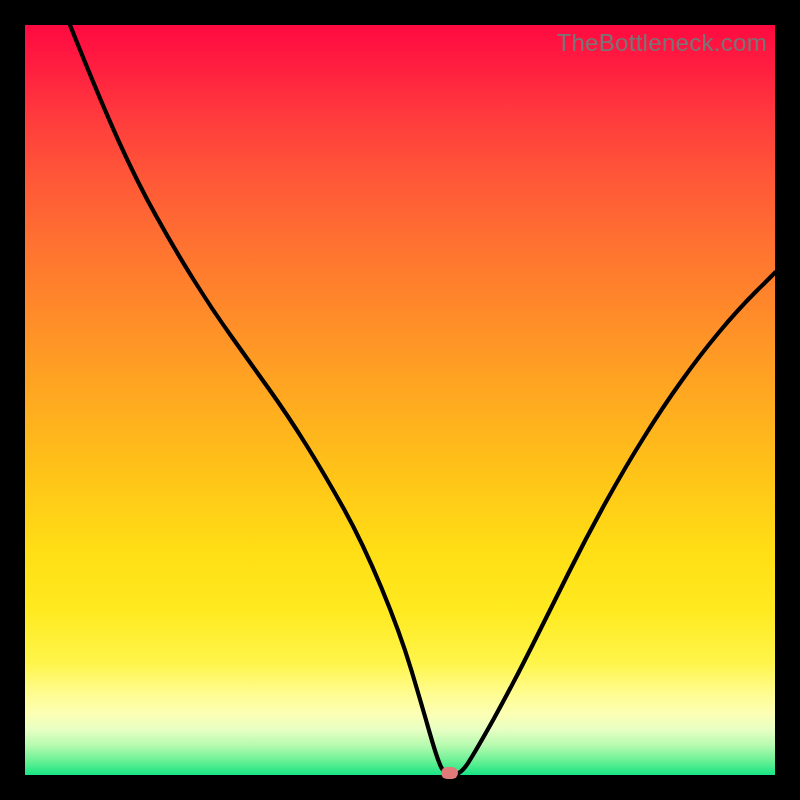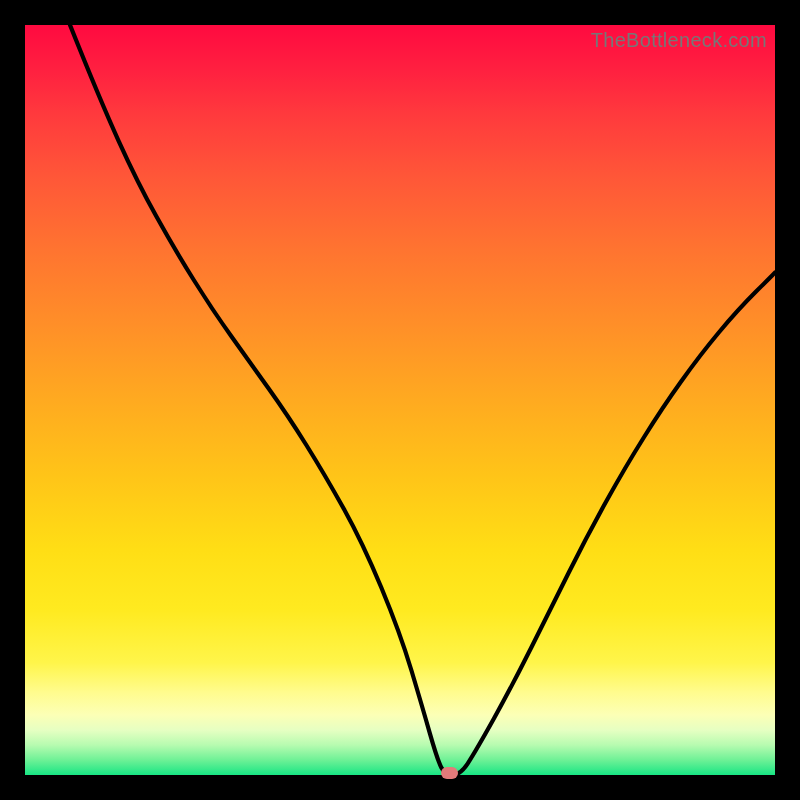--- a/index.html
+++ b/index.html
@@ -42,21 +42,21 @@
       #b7fbb0 96%,
       #6ef196 98%,
       #18e584 100%
     );
   }
   .watermark {
     position: absolute;
     top: 4px;
     right: 8px;
     color: #777;
-    font-size: 20px;
+    font-size: 24px;
     font-weight: 500;
     letter-spacing: 0.3px;
     z-index: 5;
   }
   svg.curve {
     position: absolute;
     left: 0;
     top: 0;
     width: 750px;
     height: 750px;

